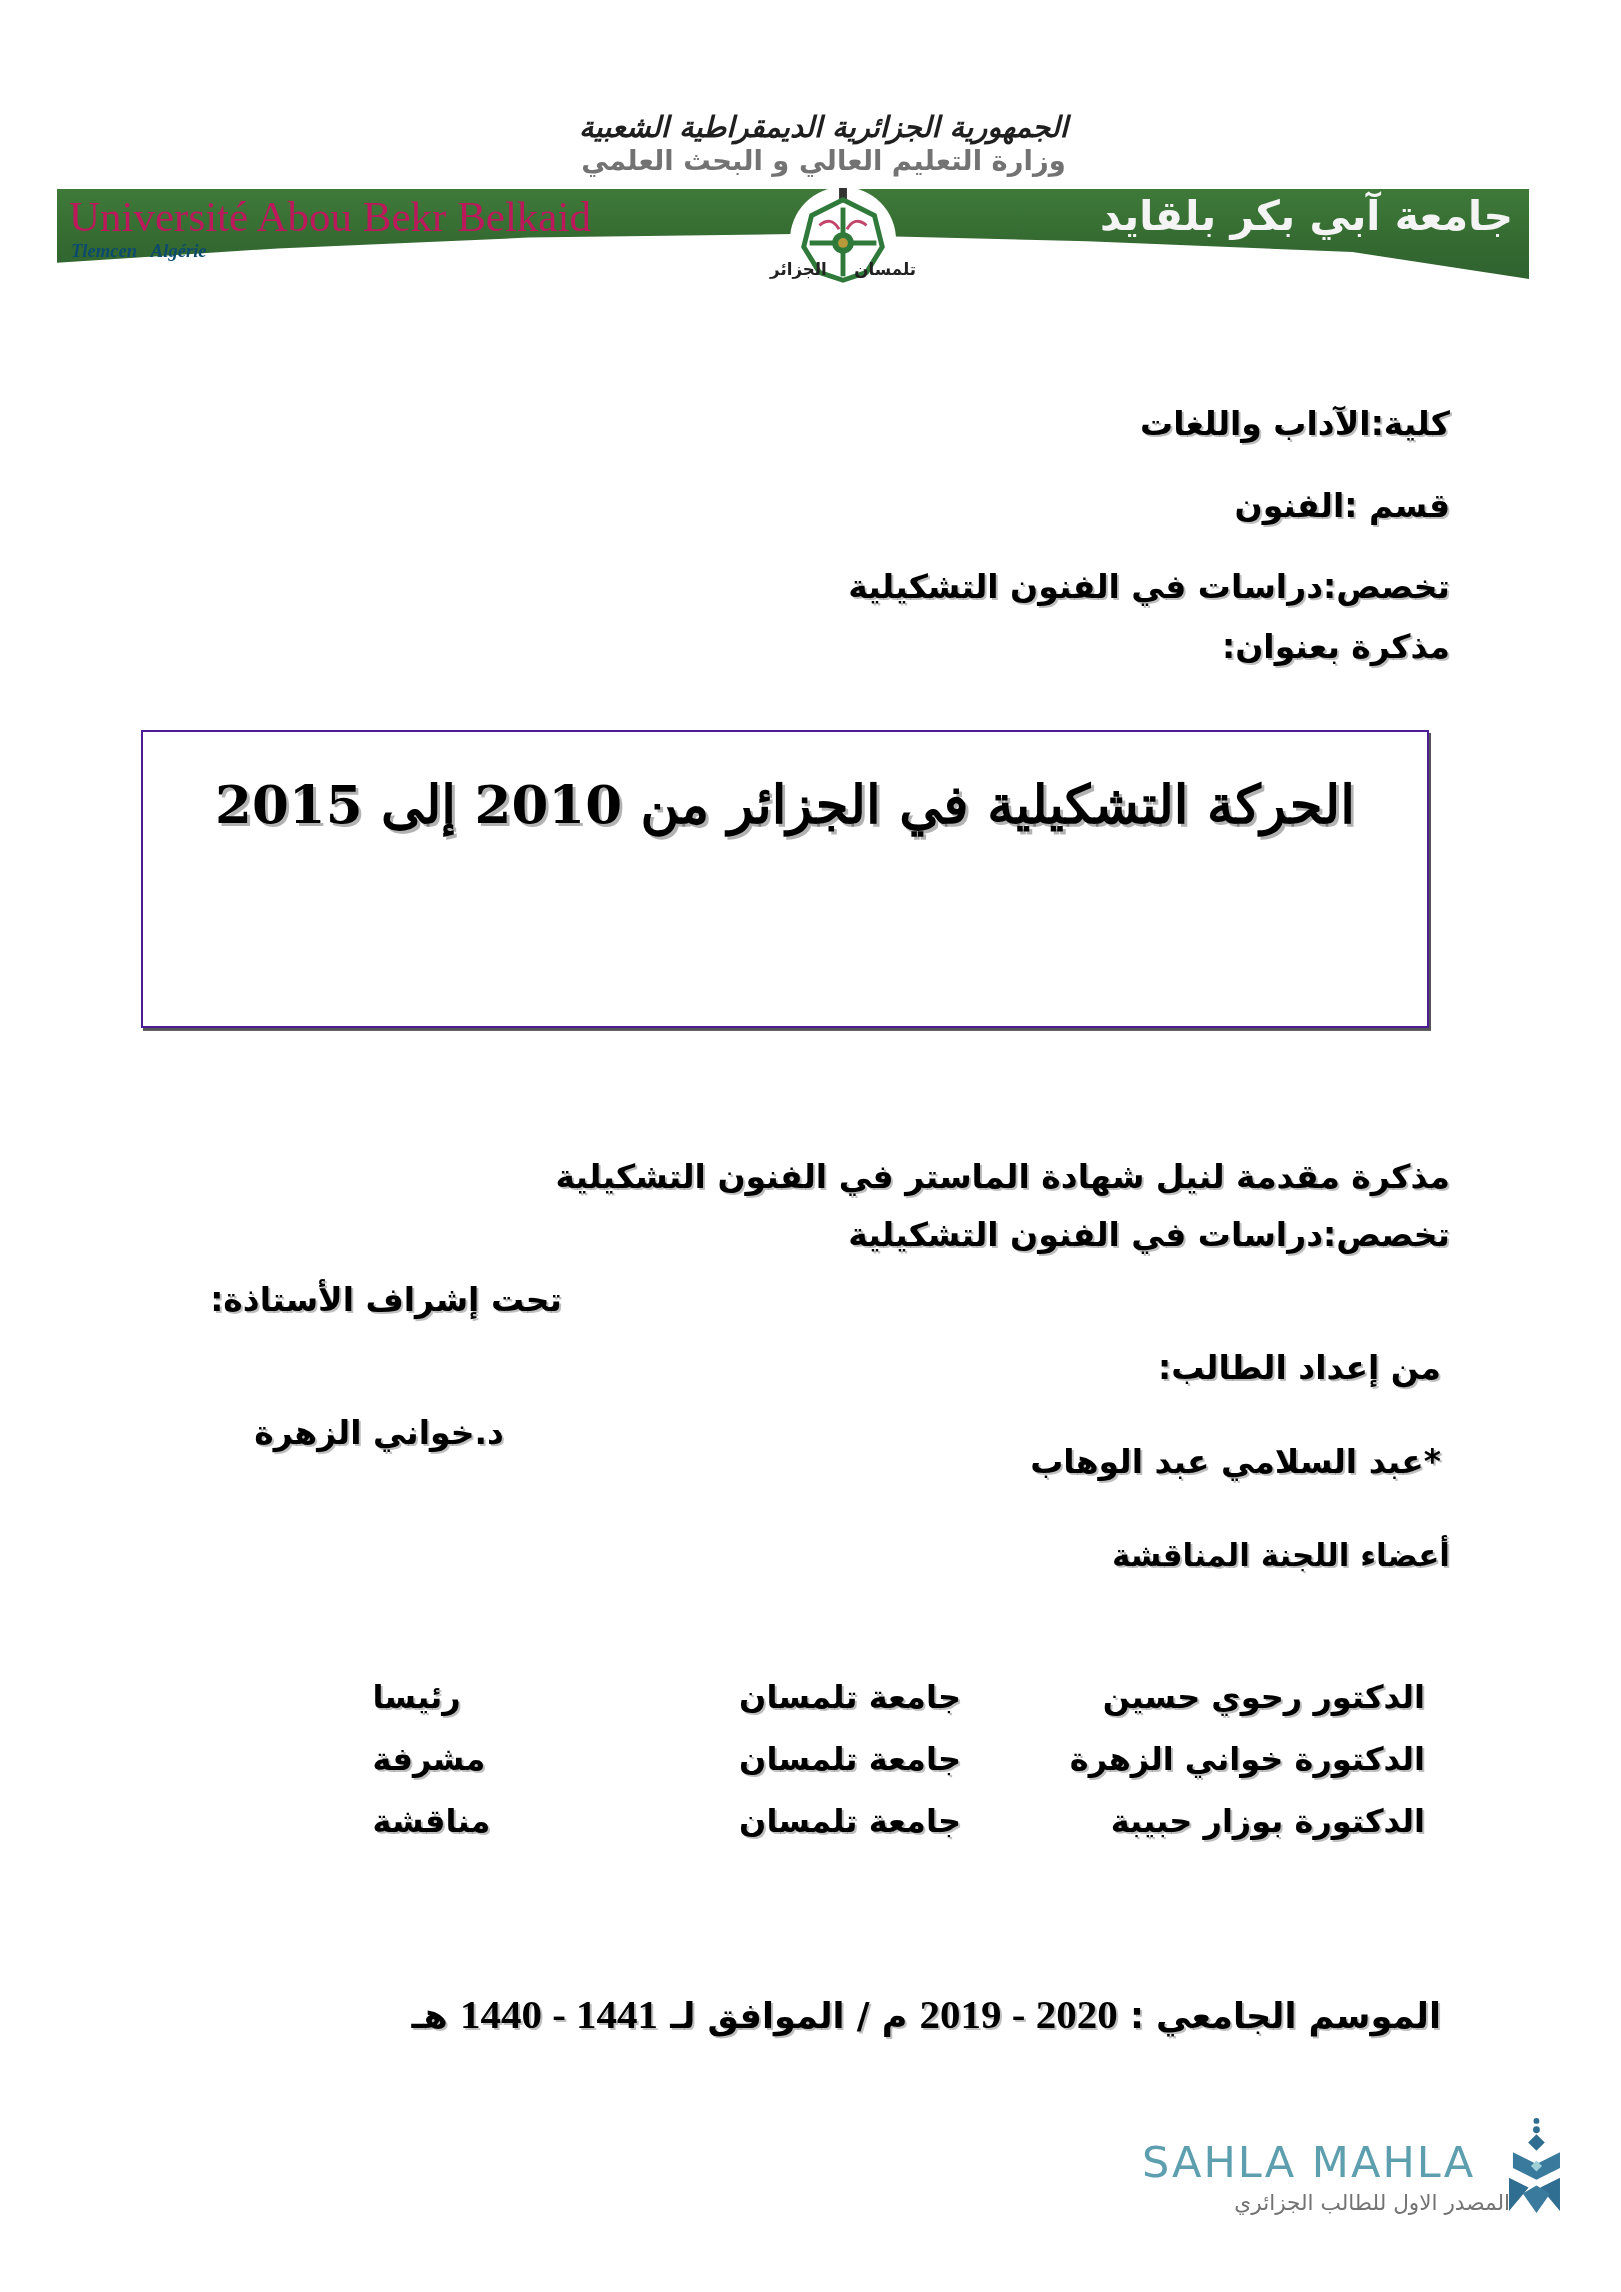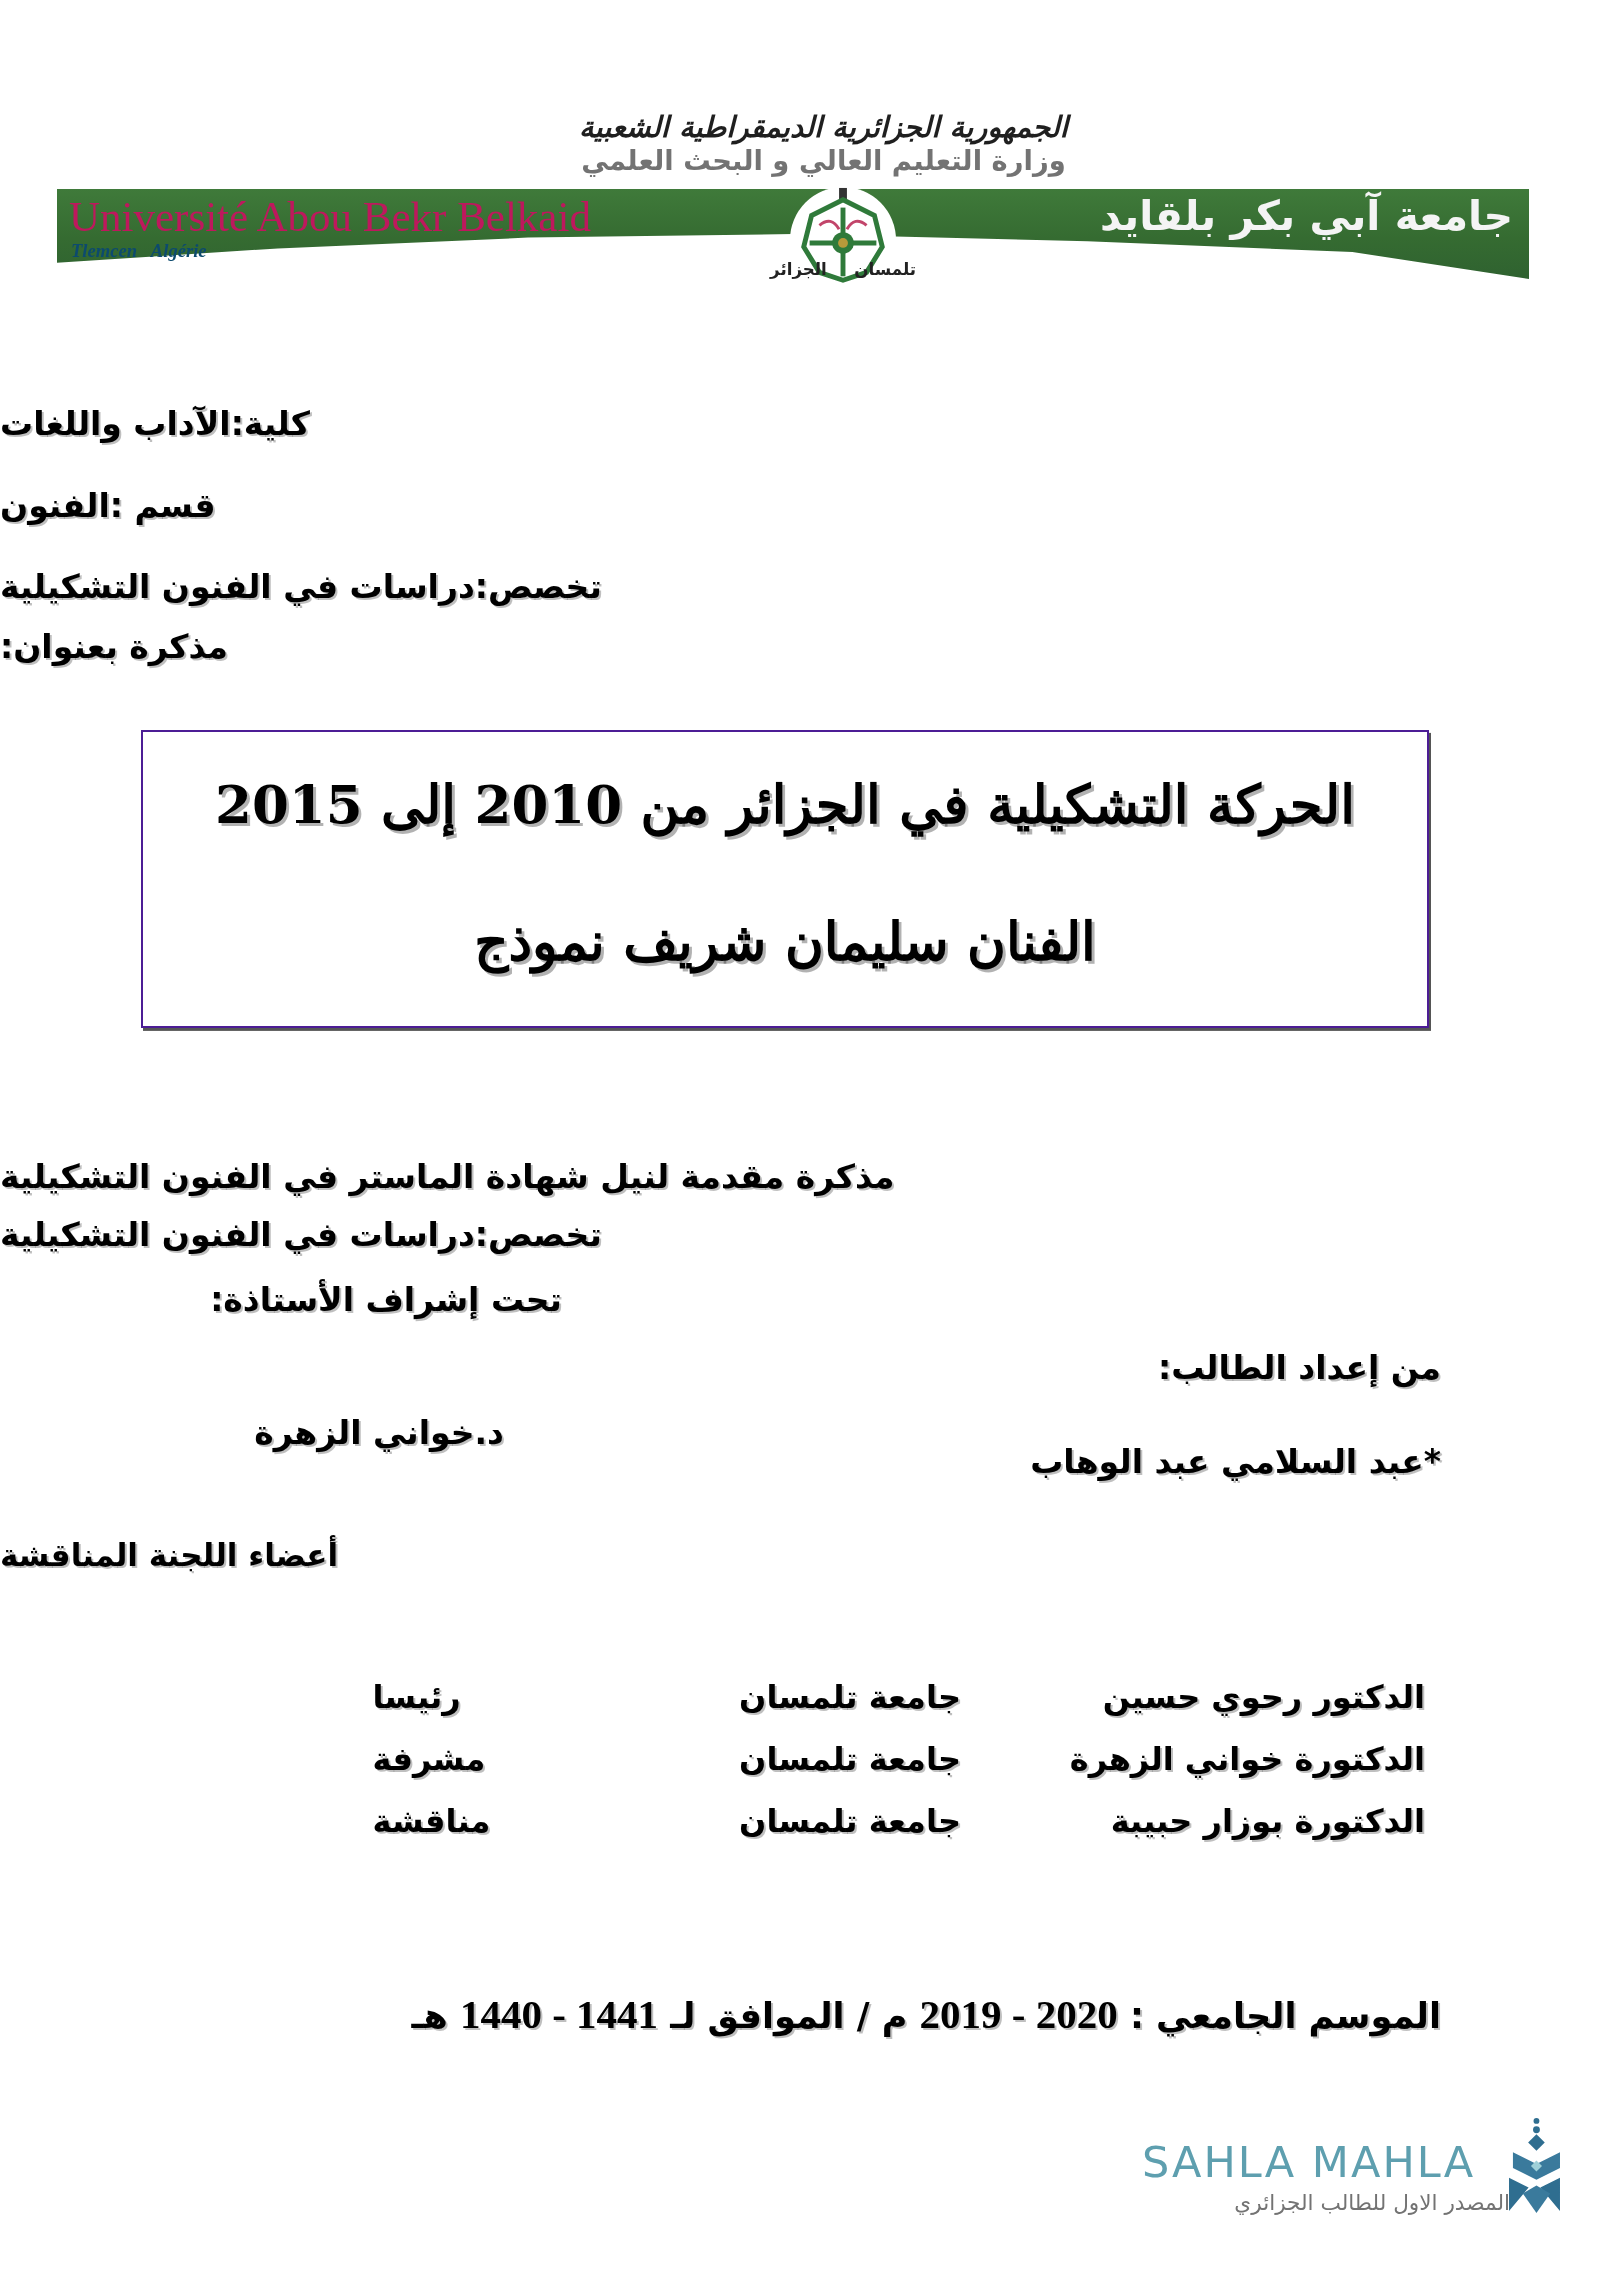--- a/index.html
+++ b/index.html
@@ -44,21 +44,21 @@
   .logo {
     position: absolute; left: 784px; top: 186px; width: 118px; height: 108px;
   }
   .logo-caption {
     position: absolute; left: 745px; top: 259px; width: 196px; text-align: center;
     font-size: 16.7px; font-weight: bold; color: #222; word-spacing: 21.6px;
   }
 
   
   .center-line {
-    position: absolute; left: 0; width: 1450px; text-align: left;
+    position: absolute; left: 0; width: 1450px; text-align: right;
     font-size: 33px; font-weight: bold;
   }
   .title-box {
     position: absolute; left: 141px; top: 730px; width: 1284px; height: 294px;
     border: 2px solid #4c1d95; box-shadow: 2px 2.9px 0 #555;
   }
   .title-line {
     position: absolute; left: 0; width: 100%; text-align: center;
     font-family: "DejaVu Serif", "Liberation Serif", serif;
     font-size: 53px; font-weight: bold;
@@ -119,21 +119,20 @@
 </svg>
 <div class="logo-caption ar">تلمسان الجزائر</div>
 
 <div class="center-line ar shadow" style="top:404px;">كلية:الآداب واللغات</div>
 <div class="center-line ar shadow" style="top:486px;">قسم :الفنون</div>
 <div class="center-line ar shadow" style="top:567px;">تخصص:دراسات في  الفنون التشكيلية</div>
 <div class="center-line ar shadow" style="top:627px;">مذكرة بعنوان:</div>
 
 <div class="title-box">
   <div class="title-line ar" style="top:41px;">الحركة التشكيلية في الجزائر من 2010 إلى 2015</div>
-  <div class="title-line ar" style="top:178px;">الفنان سليمان شريف نموذج</div>
 </div>
 
 <div class="center-line ar shadow" style="top:1157px;">مذكرة مقدمة لنيل شهادة الماستر في الفنون التشكيلية</div>
 <div class="center-line ar shadow" style="top:1215px;">تخصص:دراسات في الفنون التشكيلية</div>
 
 <div class="two-col ar shadow" style="right:180px; top:1348px;">من إعداد الطالب:</div>
 <div class="two-col ar shadow" style="right:180px; top:1413px;margin-top:29px;">*عبد السلامي عبد الوهاب</div>
 <div class="two-col ar shadow" style="right:1059px; top:1280px;margin-left:16px;">تحت إشراف الأستاذة:</div>
 <div class="two-col ar shadow" style="right:1117px; top:1413px;">د.خواني الزهرة</div>
 

